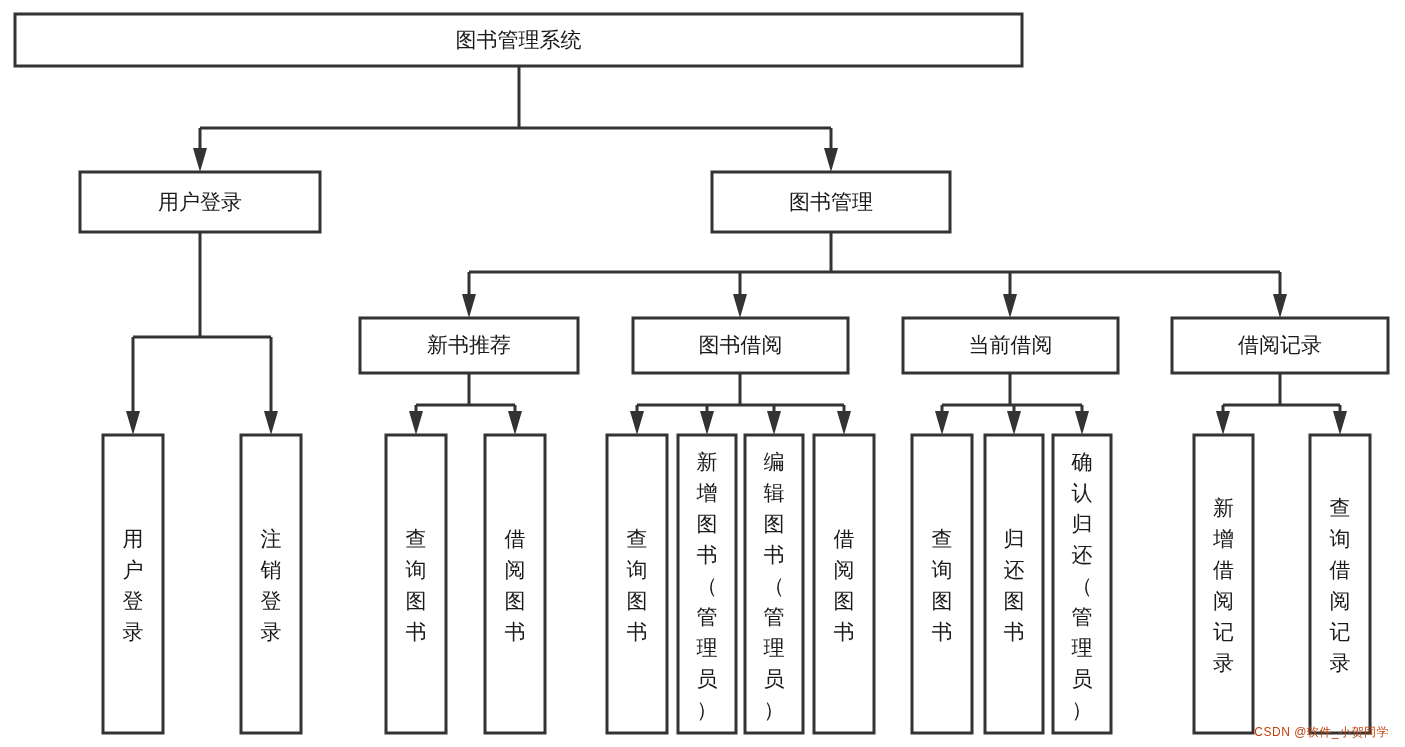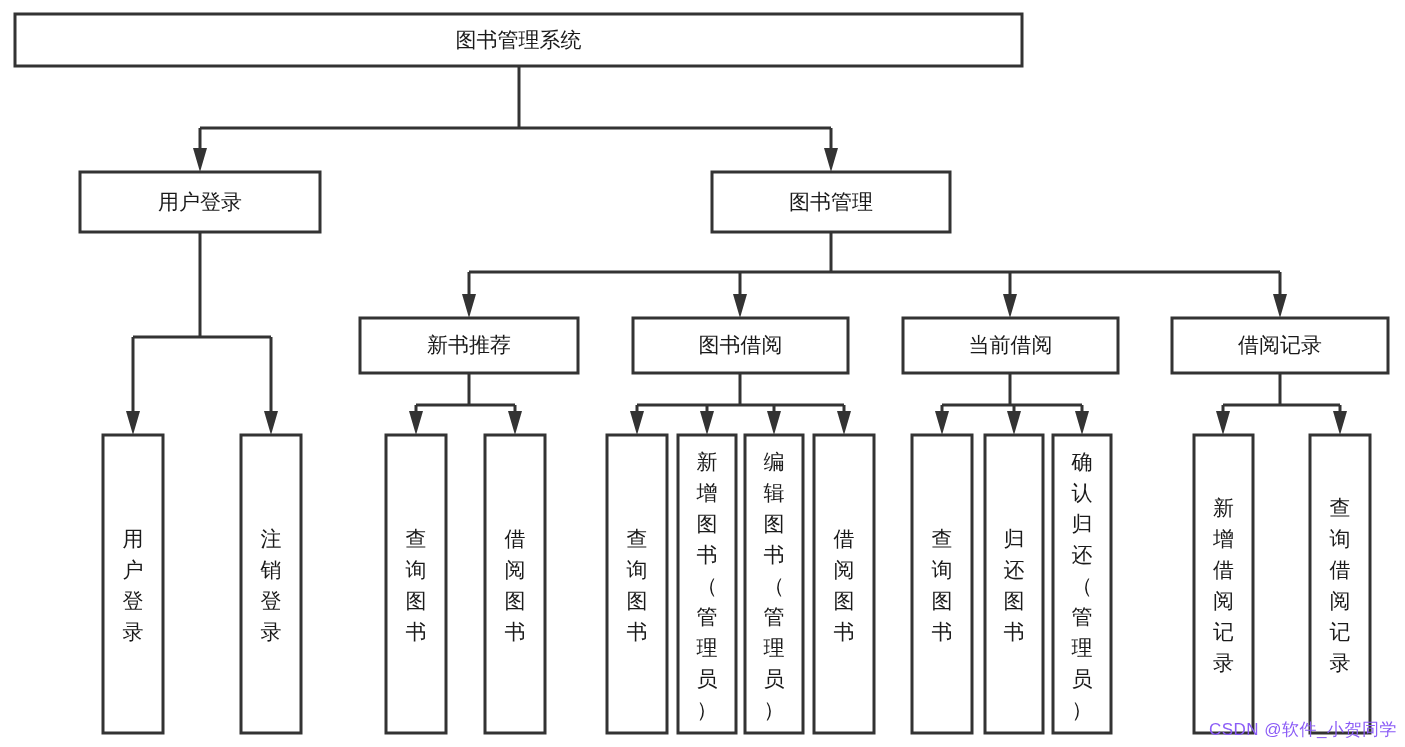--- a/index.html
+++ b/index.html
@@ -50,25 +50,25 @@
     dominant-baseline: middle;
   }
   .node-label-v {
     font-family: "Liberation Sans", "DejaVu Sans", sans-serif;
     font-size: 21px;
     fill: #1a1a1a;
     text-anchor: middle;
   }
   .watermark {
     position: absolute;
-    right: 8px;
+    right: 16px;
     bottom: 6px;
     font-family: "Liberation Sans", "DejaVu Sans", sans-serif;
-    font-size: 17px;
-    color: #8b5cf6;
+    font-size: 12px;
+    color: #c2410c;
     white-space: nowrap;
     letter-spacing: 0.5px;
   }
 </style>
 </head>
 <body>
 
 <div id="diagram-root">
   <svg id="tree-svg" viewBox="0 0 1405 747" xmlns="http://www.w3.org/2000/svg">
     <g id="connector-layer">

